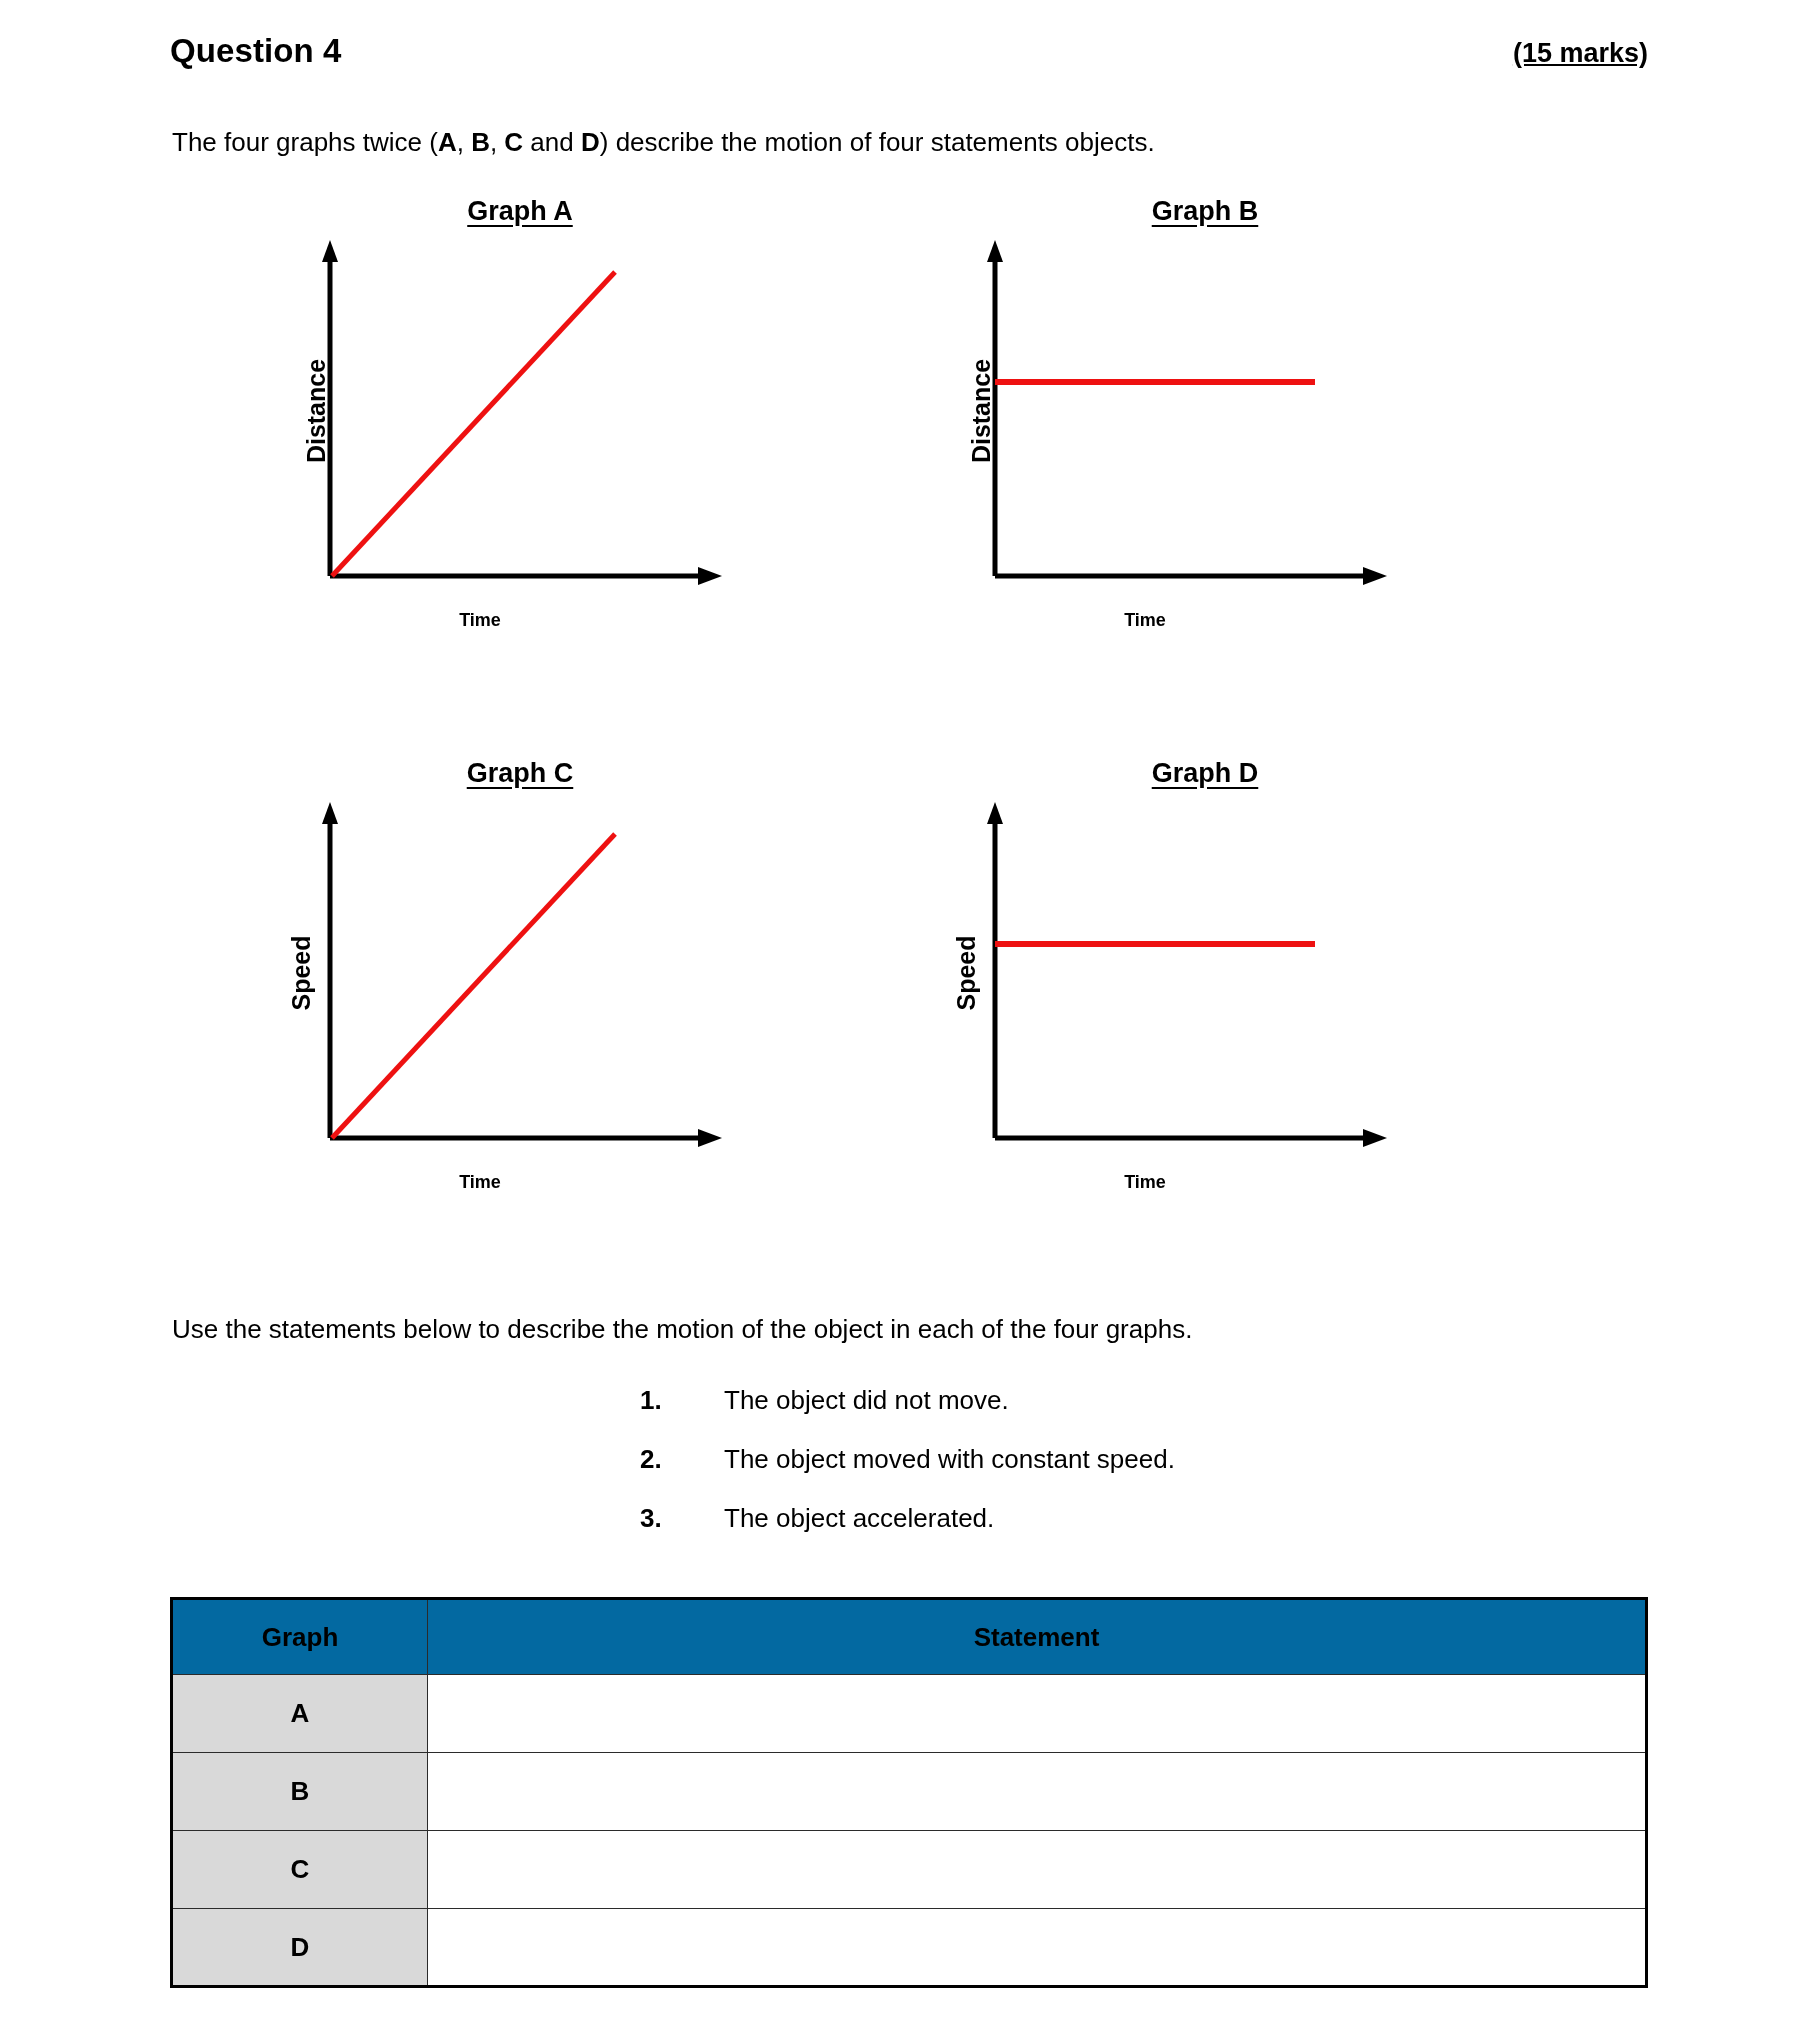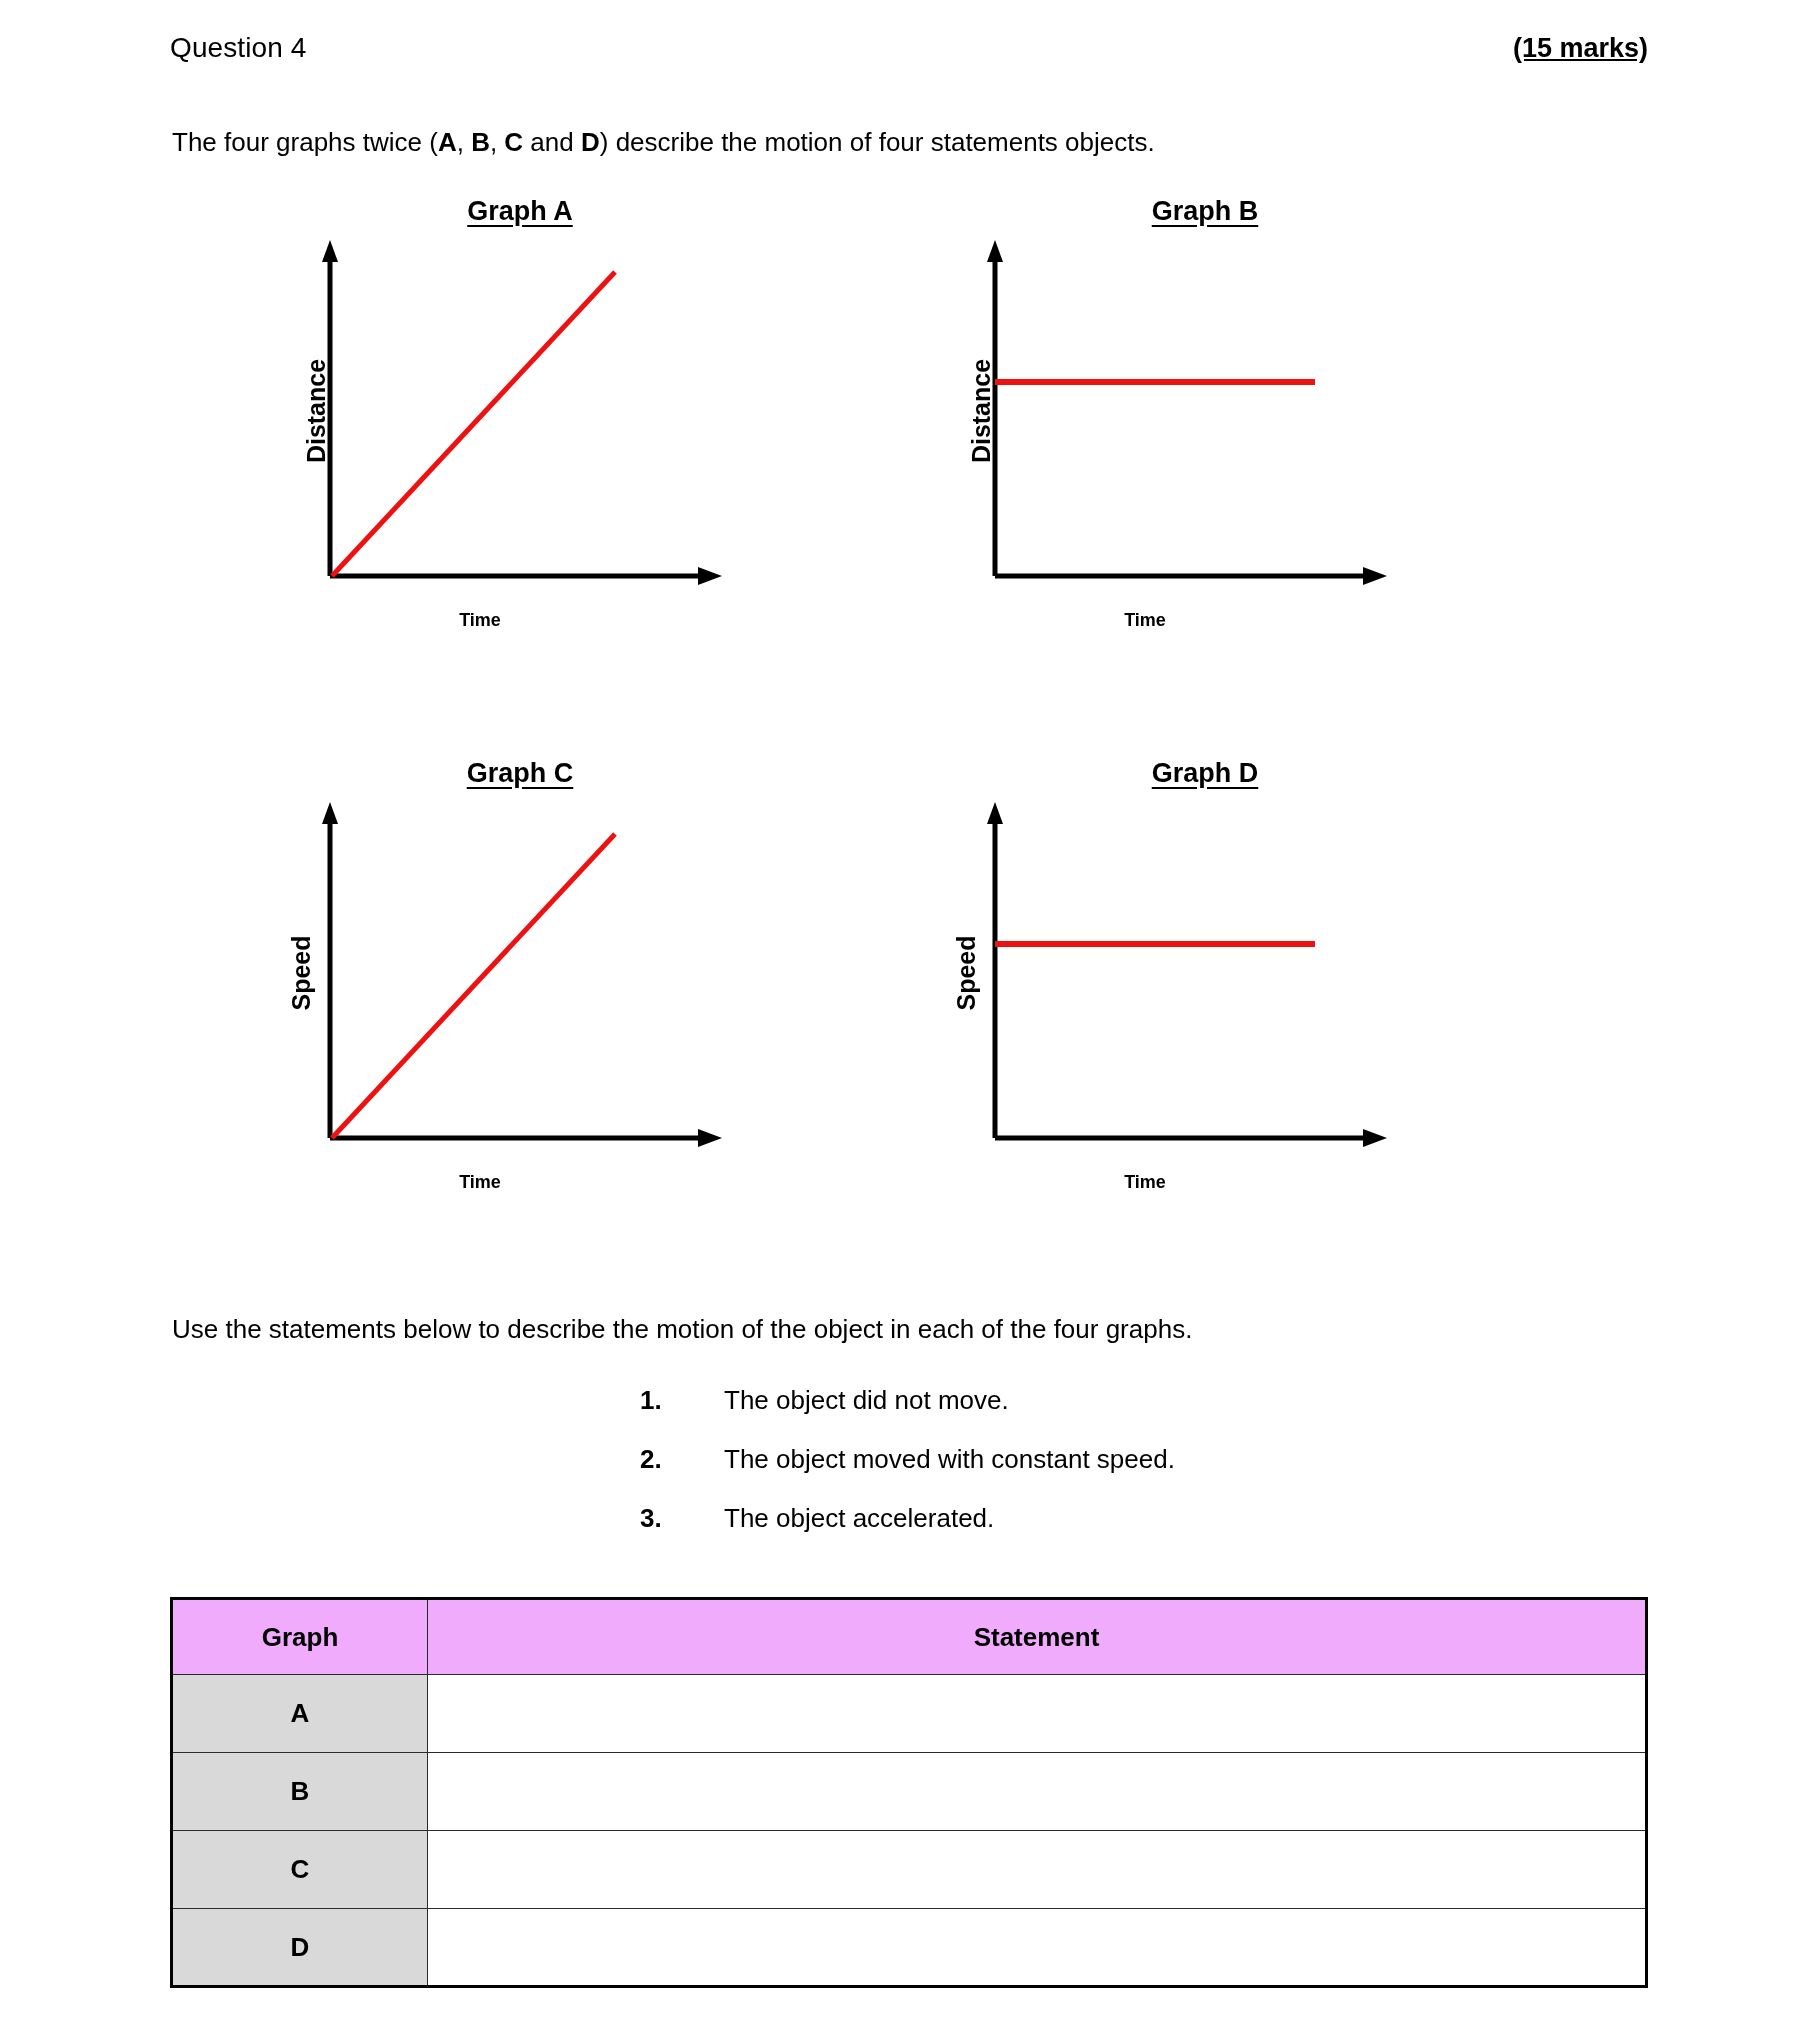--- a/index.html
+++ b/index.html
@@ -21,22 +21,22 @@
   .header-row {
     position: absolute;
     top: 32px;
     left: 170px;
     width: 1478px;
     display: flex;
     justify-content: space-between;
     align-items: baseline;
   }
   .q-title {
-    font-size: 28px;
-    font-weight: normal;
+    font-size: 33px;
+    font-weight: bold;
     letter-spacing: 0.1px;
   }
   .marks {
     font-size: 27px;
     font-weight: bold;
     text-decoration: underline;
   }
 
   
   .intro {
@@ -161,21 +161,21 @@
     table-layout: fixed;
   }
   .answer-table td, .answer-table th {
     border: 1px solid #2b2b2b;
     padding: 0;
     height: 78px;
     vertical-align: middle;
   }
   .col-graph { width: 256px; }
   .answer-table thead th {
-    background: #f0abfc;
+    background: #0369a1;
     font-size: 26px;
     font-weight: bold;
     text-align: center;
     height: 76px;
   }
   .answer-table tbody td.graph-cell-td {
     background: #d9d9d9;
     font-size: 26px;
     font-weight: bold;
     text-align: center;

